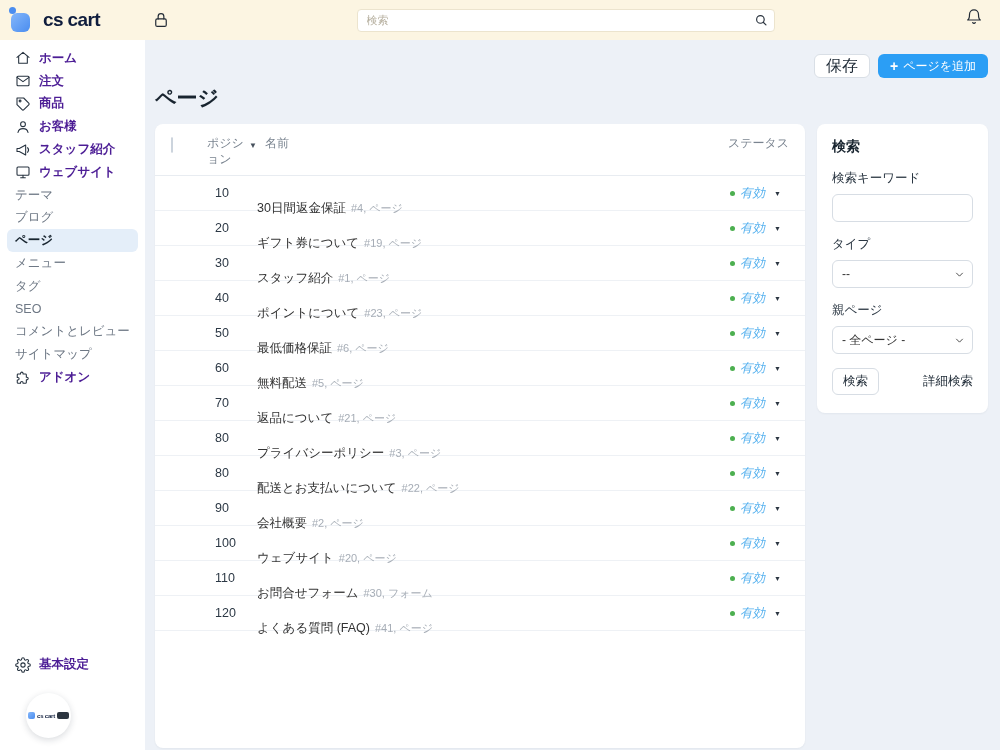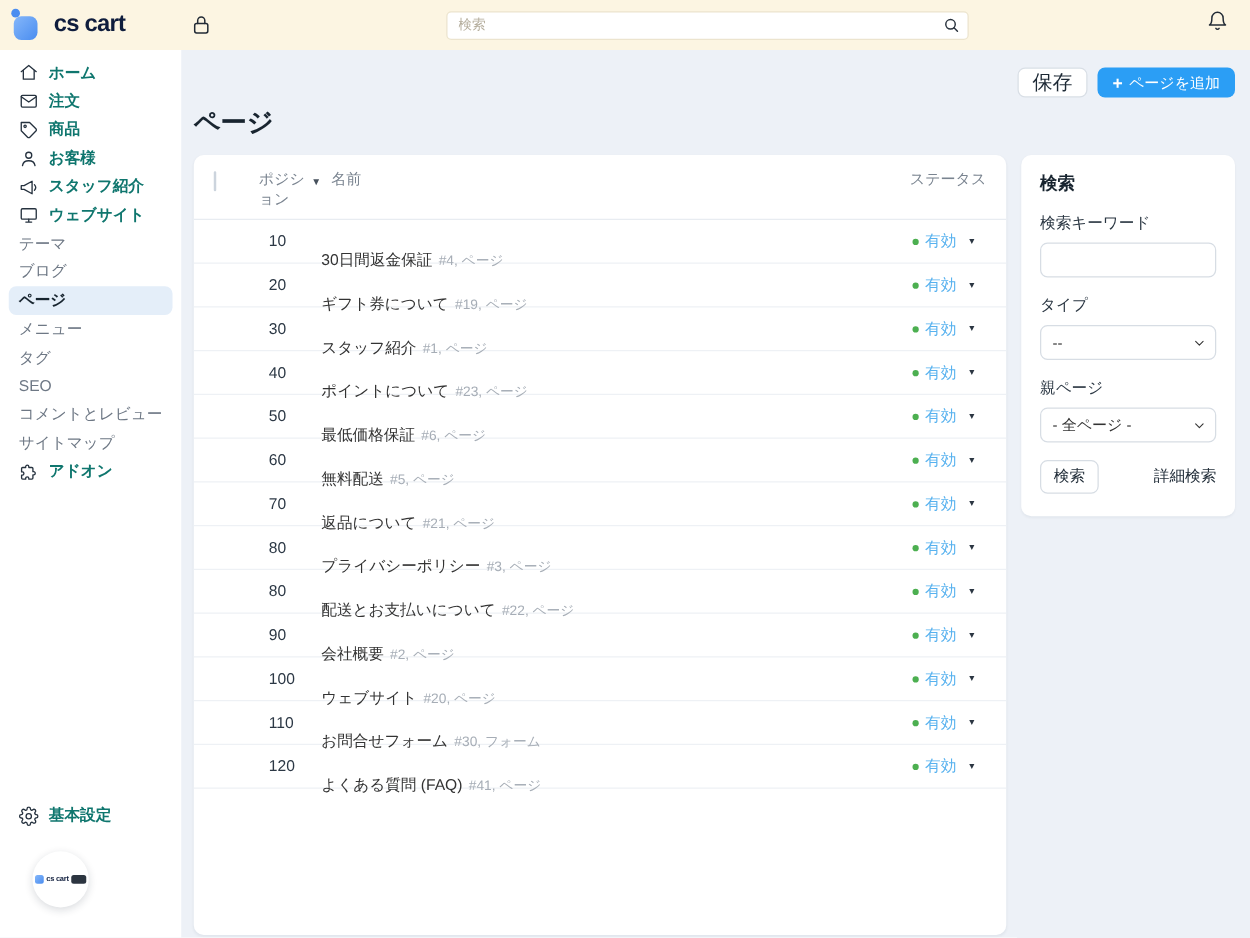--- a/index.html
+++ b/index.html
@@ -23,28 +23,28 @@
   .search-box .mag { position:absolute; right:7px; top:4px; width:14px; height:14px; color:#2a333e; cursor:pointer; }
   .top-icons { display:flex; align-items:center; gap:18px;flex-direction:column; }
   .icon-btn { width:18px; height:18px; color:#222b36; cursor:pointer; }
   .avatar { width:25px; height:25px; border-radius:50%; background:#dbe6f3; color:#22384f; font-size:9px;
             font-weight:700; display:flex; align-items:center; justify-content:center; cursor:pointer; letter-spacing:0; }
 
   
   .layout { display:flex; height:710px; }
   .sidebar { width:145px; background:#fff; position:relative; padding-top:7px; flex:0 0 145px; }
   .side-item { display:flex; align-items:center; gap:8px; height:22.8px; padding:0 8px 0 15px;
-               font-size:12.5px; color:#0f766e; cursor:pointer; white-space:nowrap; }
+               font-size:12.5px; color:#4c1d95; cursor:pointer; white-space:nowrap; }
   .side-item.main { font-weight:700; }
   .side-item.sub { color:#6e7885; }
   .side-item.selected { background:#e4eef9; border-radius:6px; margin:0 7px; padding-left:8px;
                         color:#17242f; font-weight:600; }
   .side-icon { width:16px; height:16px; flex:0 0 16px; color:#26323f; }
   .side-icon svg { width:16px; height:16px; display:block; }
-  .sidebar-bottom { position:absolute; left:0; bottom:24px; width:100%; }
+  .sidebar-bottom { position:absolute; left:0; bottom:12px; width:100%; }
   .settings-item { margin-bottom:17px; }
   .mini-circle { margin-left:26px; width:45px; height:45px; border-radius:50%; background:#fff;
                  box-shadow:0 2px 7px rgba(20,30,50,.16); display:flex; align-items:center;
                  justify-content:center; gap:2px; cursor:pointer; }
   .mini-square { width:7px; height:7px; border-radius:2px; background:linear-gradient(135deg,#85b7fa,#4a8df0); }
   .mini-text { font-size:6px; font-weight:800; color:#12203f; letter-spacing:-0.2px; }
   .mini-badge { width:12px; height:7px; border-radius:2px; background:#2c3540; }
 
   
   .content { flex:1; background:#edf1f7; padding:14px 12px 0 10px; display:flex; flex-direction:column; }
@@ -68,21 +68,21 @@
   .h-sort { width:16px; font-size:8px; color:#47515d; padding-top:3px; cursor:pointer; }
   .h-name { flex:1; cursor:pointer; }
   .h-status { width:90px; text-align:right; padding-top:0; cursor:pointer; }
   .trow { display:flex; align-items:center; height:35px; padding:0 24px; border-bottom:1px solid #eef1f5;
           font-size:12.5px; color:#333; }
   .c-check { width:36px; }
   .c-pos { width:42px; color:#2c3845; }
   .c-name { flex:1; display:flex; align-items:baseline; gap:5px; min-width:0; }
   .row-name { color:#333; cursor:pointer; white-space:nowrap;margin-top:31px; }
   .row-meta { font-size:11px; color:#a6adb6; white-space:nowrap; }
-  .c-status { display:flex; align-items:center; justify-content:flex-end; width:110px; gap:5px; cursor:pointer; }
+  .c-status { display:flex; align-items:center; justify-content:flex-end; width:110px; gap:5px; cursor:pointer;font-style:italic; }
   .dot { width:5px; height:5px; border-radius:50%; background:#4caf50; flex:0 0 5px; }
   .status-text { color:#58b2ef; font-size:12.5px; }
   .caret { font-size:7px; color:#2b3642; margin-left:4px; }
 
   
   .search-card { width:171px; flex:0 0 171px; background:#fff; border-radius:8px; padding:14px 15px 18px;
                  box-shadow:0 1px 2px rgba(20,30,50,.05); }
   .sp-title { font-size:14px; font-weight:700; color:#18242f; margin-bottom:14px; }
   .sp-label { font-size:12.5px; color:#2a3642; margin-bottom:7px; }
   .sp-input { width:100%; height:28px; border:1px solid #d7dde4; border-radius:6px; margin-bottom:14px;

